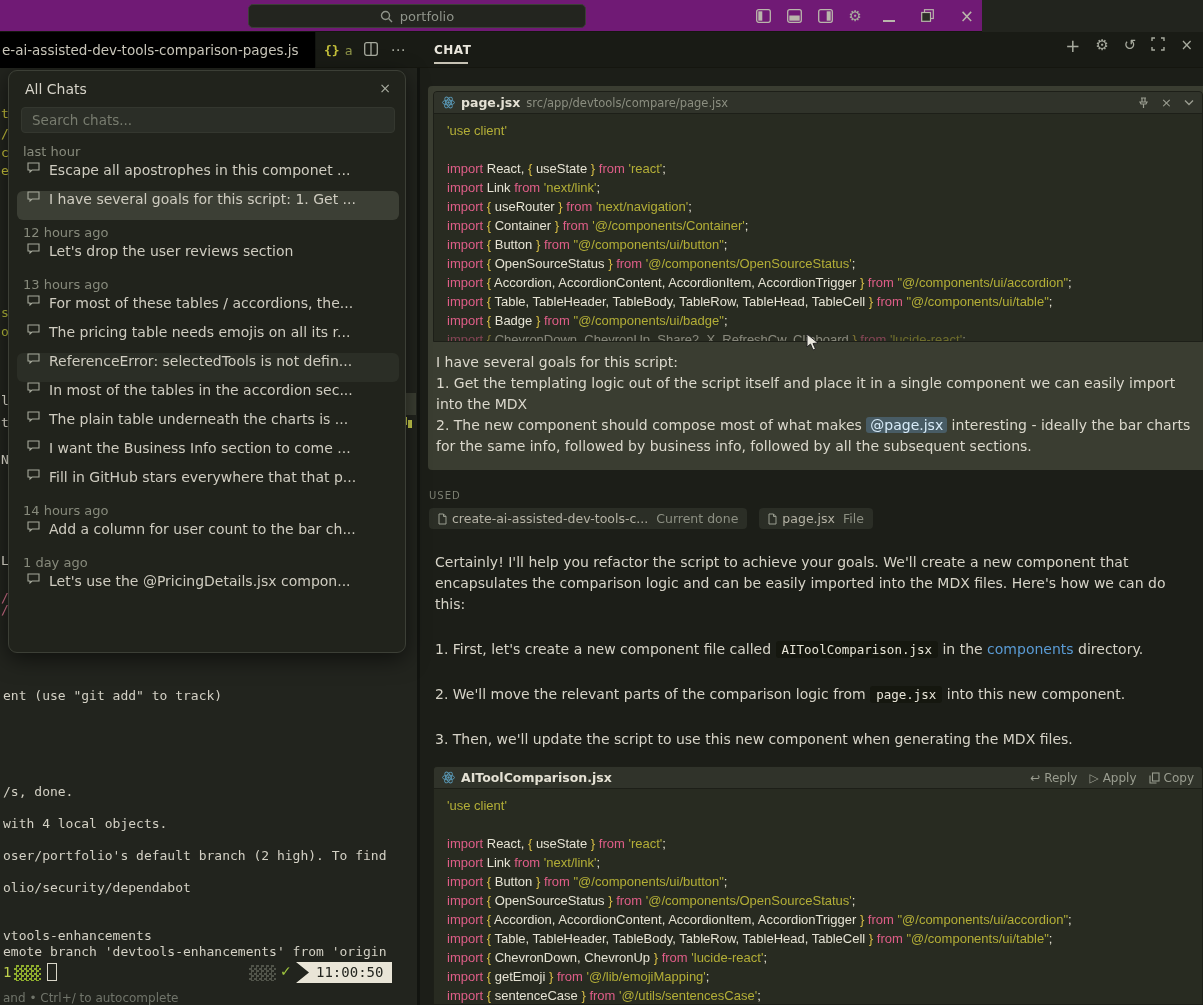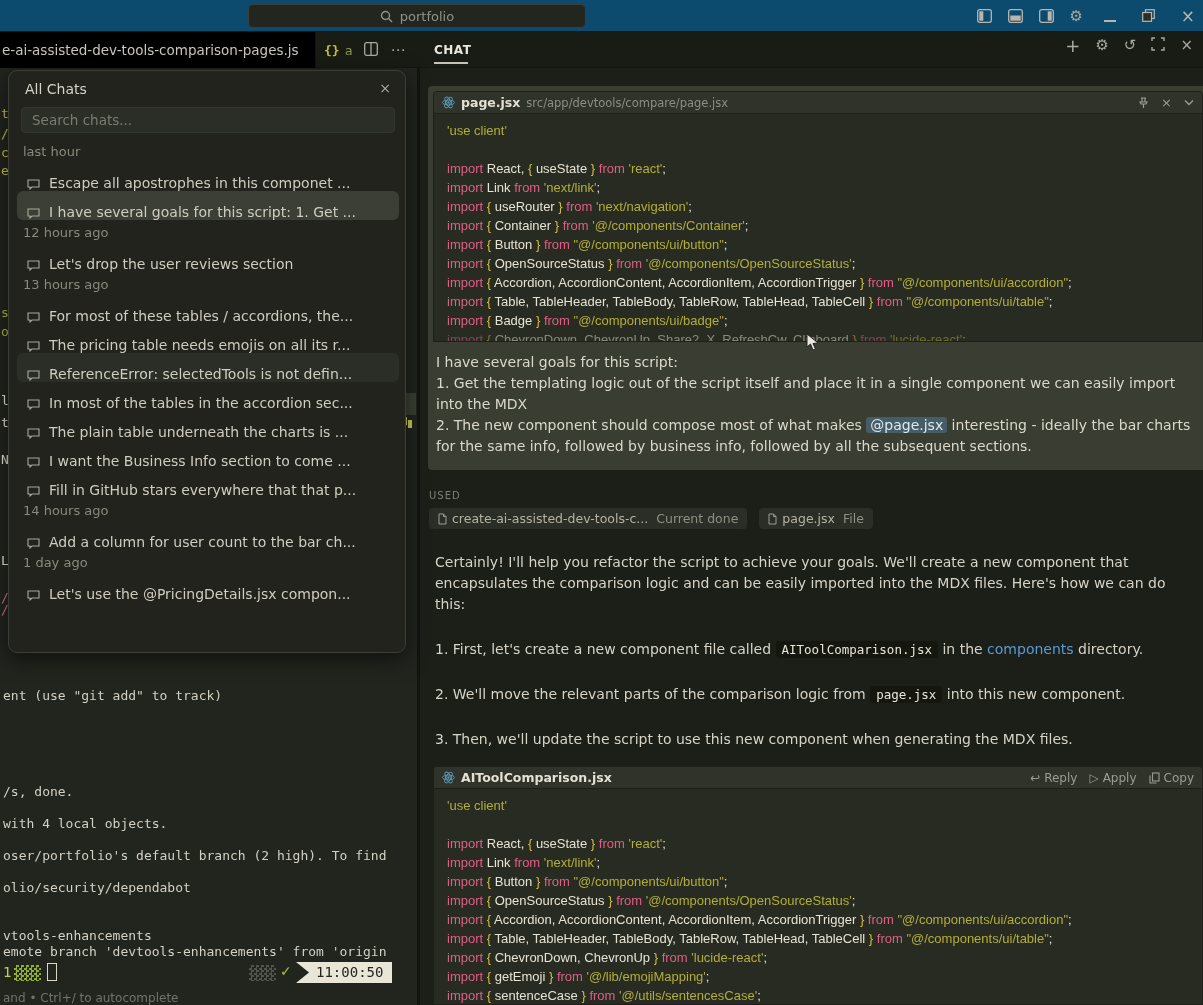--- a/index.html
+++ b/index.html
@@ -2,21 +2,21 @@
 <html><head>
 <meta charset="utf-8">
 <style>
   * { margin:0; padding:0; box-sizing:border-box; }
   html,body { background:#111; }
   #app {
     position:relative; width:1203px; height:1005px; overflow:hidden;
     background:#22241e; font-family:"DejaVu Sans", sans-serif; color:#d8d5c9;
   }
   
-  .titlebar { position:absolute; left:0; top:0; width:1203px; height:32px; background:#0c4a6e; border-bottom:1px solid #15160f; }
+  .titlebar { position:absolute; left:0; top:0; width:982px; height:32px; background:#701a75; border-bottom:1px solid #15160f; }
   .proj-search {
     position:absolute; left:248px; top:4px; width:338px; height:24px;
     background:#23251f; border:1px solid #3c3f37; border-radius:5px;
     display:flex; align-items:center; justify-content:center; gap:7px;
     color:#8f948a; font-size:13px;
   }
   .tb-icons { position:absolute; right:120px; top:0; height:32px; display:flex; align-items:center; gap:16px; }
   .win-ctrls { position:absolute; right:8px; top:0; height:32px; display:flex; align-items:center; gap:26px; color:#b9b6ab; }
   .dock-ico svg, .tb-icons svg { display:block; }
   .gear { color:#a7aa9e; font-size:15px; line-height:1; }
@@ -86,21 +86,21 @@
   .link { color:#5a9bd4; }
   
   .popup { position:absolute; left:8px; top:70px; width:398px; height:583px; background:#21231c; border:1px solid #3c3f36; border-radius:9px; box-shadow:0 6px 22px rgba(0,0,0,.55); z-index:5; }
   .popup-title { position:absolute; left:16px; top:10px; font-size:14px; color:#d6d3c8; }
   .popup-close { position:absolute; right:14px; top:9px; color:#a7aa9e; font-size:14px; }
   .popup-search { position:absolute; left:12px; top:36px; width:374px; height:26px; background:#2b2e27; border:1px solid #34372f; border-radius:4px;
     color:#d6d3c8; font-size:13.5px; padding:0 10px; font-family:"DejaVu Sans", sans-serif; }
   .popup-search::placeholder { color:#787c6f; }
   .chat-list { position:absolute; left:8px; top:68px; width:382px; }
   .group-label { color:#878a7c; font-size:13px; margin:5px 0 3px 6px; }
-  .chat-item { display:flex; align-items:flex-end; gap:9px; height:29px; padding:0 10px; border-radius:6px; color:#cfccc0; font-size:14px; white-space:nowrap; overflow:hidden; }
+  .chat-item { display:flex; align-items:flex-start; gap:9px; height:29px; padding:0 10px; border-radius:6px; color:#cfccc0; font-size:14px; white-space:nowrap; overflow:hidden; }
   .chat-item svg { flex:none; }
   .chat-item.selected { background:#3c3f35; }
   .chat-item.hovered { background:#2b2e26; }
   
   .mouse-cursor { position:absolute; left:806px; top:333px; z-index:9; }
 </style>
 </head>
 <body>
 
 <div id="app">

